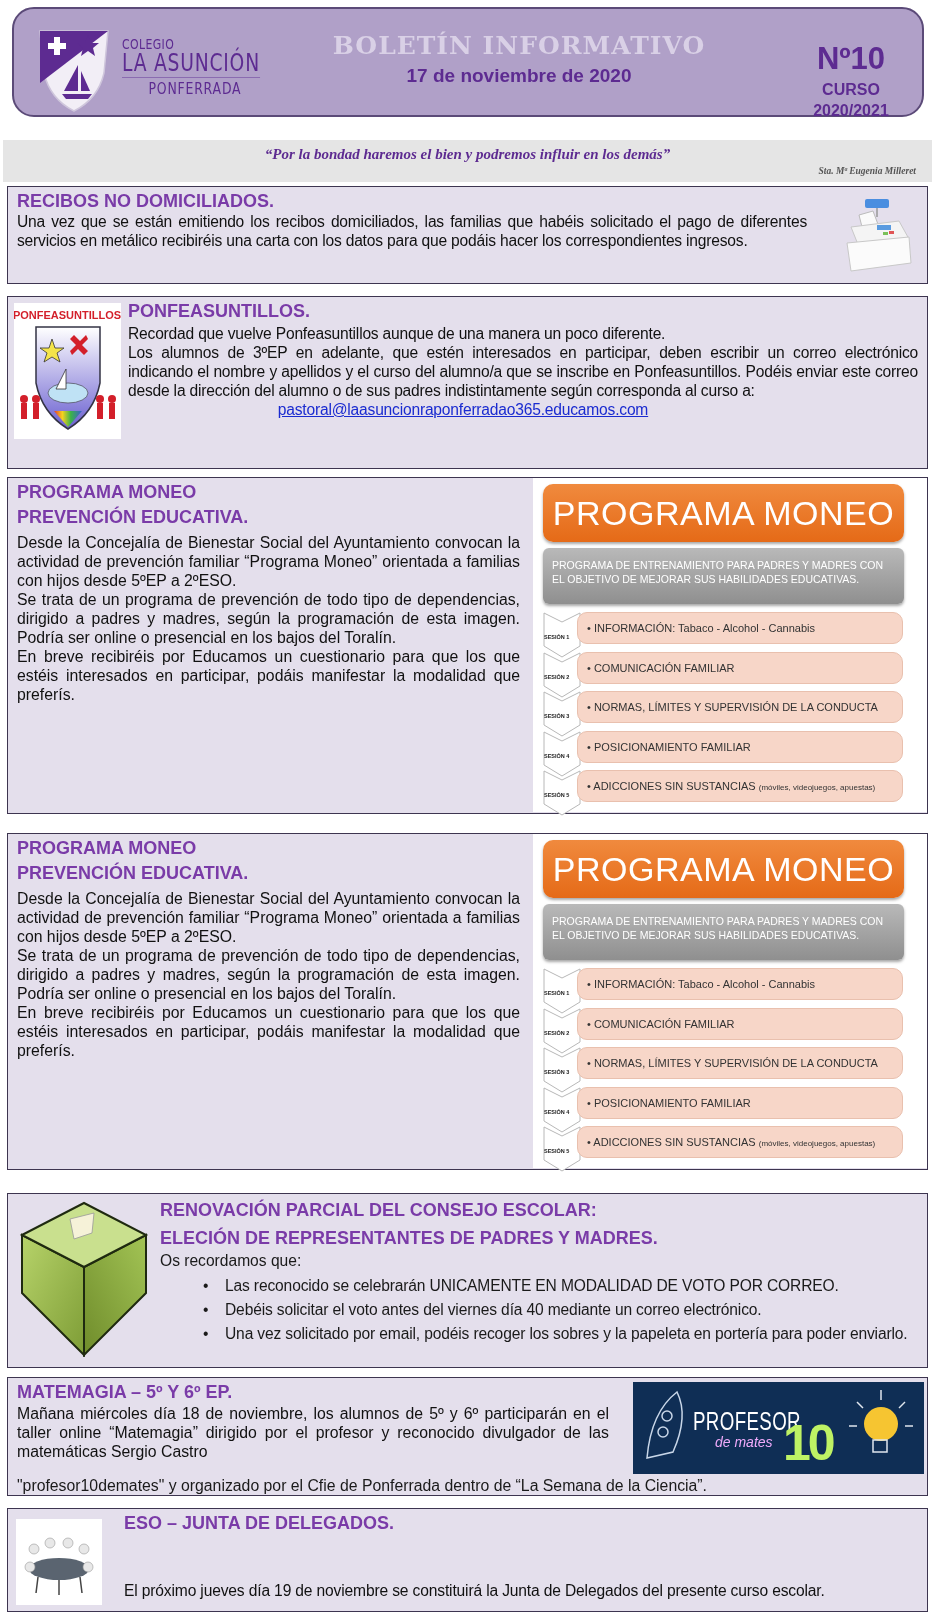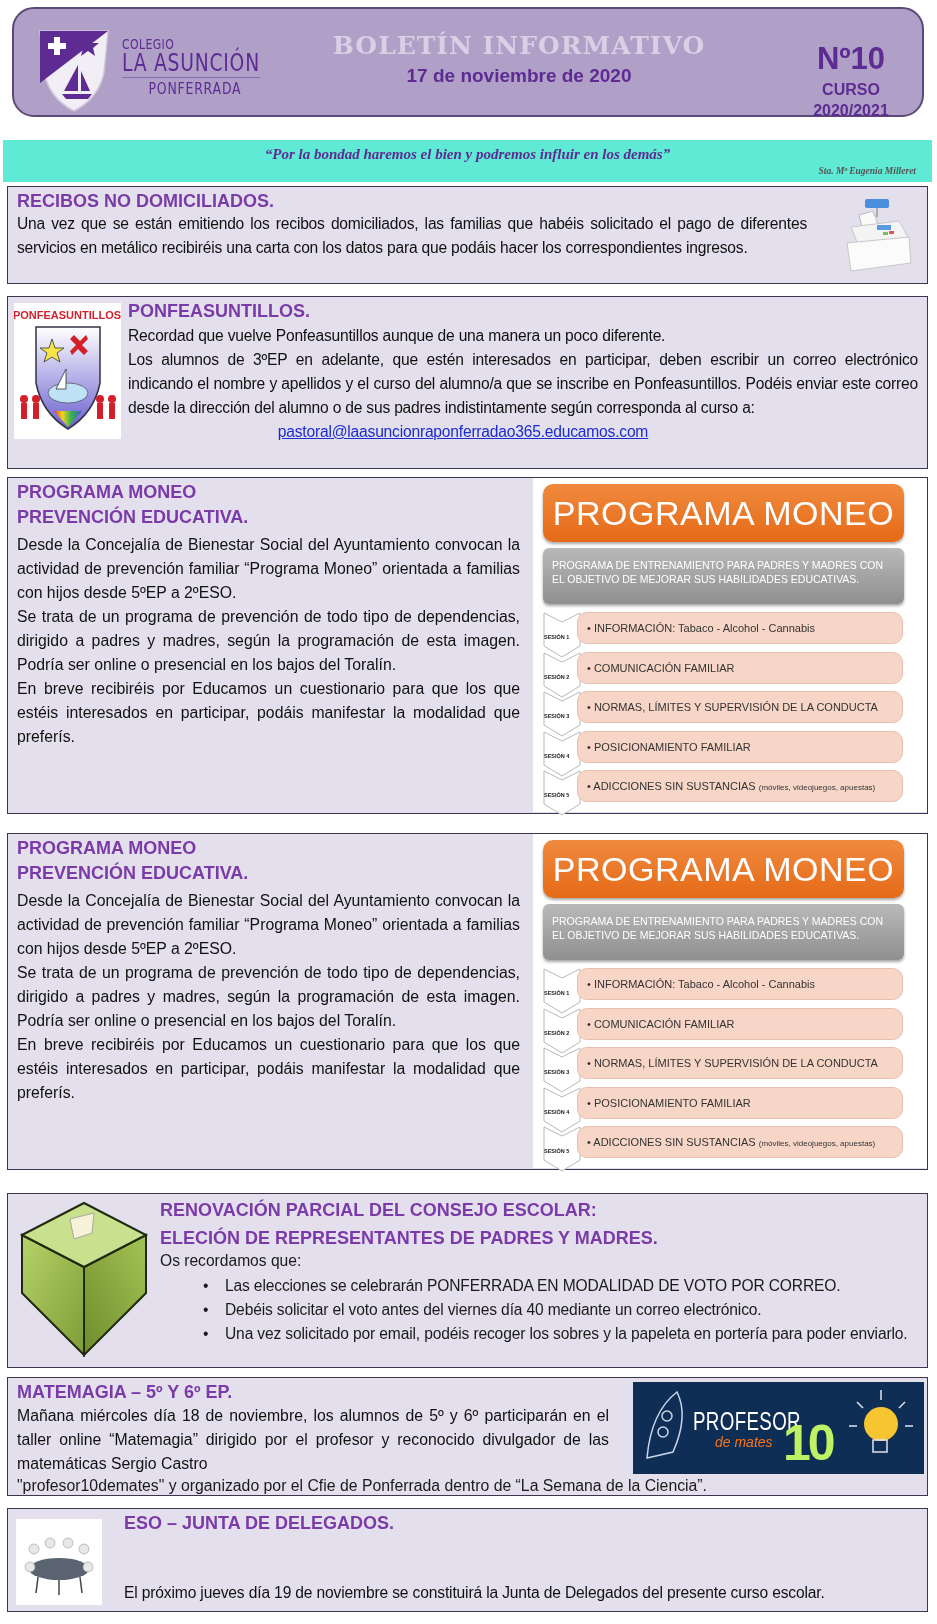--- a/index.html
+++ b/index.html
@@ -19,30 +19,30 @@
   .school-name .l3 { font-size: 16px; letter-spacing: 1px; margin-left: 34px; margin-top: 3px; }
   .bulletin-title { position: absolute; left: 310px; top: 22px; width: 390px; text-align: center;
     font-family: "DejaVu Serif", serif; font-weight: bold; font-size: 25px; color: #d9d0e6; letter-spacing: 1px; }
   .bulletin-date { position: absolute; left: 310px; top: 56px; width: 390px; text-align: center;
     font-weight: bold; font-size: 19px; color: #5d2b91; }
   .issue { position: absolute; right: 26px; top: 34px; width: 90px; text-align: center; color: #5d2b91; font-weight: bold; }
   .issue .num { font-size: 31px; line-height: 1; }
   .issue .curso { font-size: 16px; margin-top: 6px; line-height: 1.3; }
 
   
-  .quote-band { position: absolute; left: 3px; top: 140px; width: 929px; height: 42px; background: #5eead4; }
+  .quote-band { position: absolute; left: 3px; top: 140px; width: 929px; height: 42px; background: #e5e5e5; }
   .quote { position: absolute; left: 0; top: 6px; width: 100%; text-align: center;
     font-family: "Liberation Serif", serif; font-style: italic; font-weight: bold; font-size: 15px; color: #5d2b91; }
   .quote-author { position: absolute; right: 16px; top: 26px; font-family: "Liberation Serif", serif;
     font-style: italic; font-weight: bold; font-size: 9.5px; color: #555; }
 
   
   .section { position: absolute; left: 7px; width: 921px; background: #e4dfec; border: 1.5px solid #3d3550; }
   .section h2 { color: #7a3ba8; font-family: "Liberation Sans", sans-serif; font-weight: bold; font-size: 18px; line-height: 25px; }
-  .body-text { font-size: 16.4px; line-height: 24px; color: #111; text-align: justify; }
+  .body-text { font-size: 16.4px; line-height: 19px; color: #111; text-align: justify; }
   .cond { font-family: "Liberation Sans Narrow", "Liberation Sans", sans-serif; }
 
   
   #sec-recibos { top: 186px; height: 98px; }
   #sec-recibos h2 { position: absolute; left: 9px; top: 2px; font-size: 18px; }
   #sec-recibos .body-text { position: absolute; left: 9px; top: 25px; width: 790px; font-size: 15.6px; letter-spacing: -0.2px; }
   .register-icon { position: absolute; right: 8px; top: 6px; width: 82px; height: 82px; }
 
   
   #sec-ponfe { top: 296px; height: 173px; }
@@ -81,21 +81,21 @@
   #sec-consejo li { position: relative; padding-left: 22px; }
   #sec-consejo li::before { content: "\2022"; position: absolute; left: 0; top: 0; }
 
   
   #sec-mate { top: 1377px; height: 119px; }
   #sec-mate h2 { position: absolute; left: 9px; top: 2px; }
   #sec-mate .body-text { position: absolute; left: 9px; top: 26px; width: 592px; font-size: 15.8px; }
   #sec-mate .last-line { position: absolute; left: 9px; top: 98px; font-size: 15.8px; line-height: 20px; white-space: nowrap; }
   .profe-banner { position: absolute; left: 625px; top: 4px; width: 291px; height: 92px; background: #0f2e55; overflow: hidden; }
   .profe-banner .p1 { position: absolute; left: 60px; top: 24px; color: #fff; font-size: 26px; transform: scaleX(0.72); transform-origin: left top; letter-spacing: 0.5px; }
-  .profe-banner .p2 { position: absolute; left: 82px; top: 52px; color: #f97316; font-size: 14px; font-style: italic; }
+  .profe-banner .p2 { position: absolute; left: 82px; top: 52px; color: #f0abfc; font-size: 14px; font-style: italic; }
   .profe-banner .p3 { position: absolute; left: 150px; top: 32px; color: #bef264; font-size: 50px; font-weight: bold; letter-spacing: -3px; }
 
   
   #sec-eso { top: 1508px; height: 104px; }
   .meeting-icon { position: absolute; left: 8px; top: 10px; width: 86px; height: 86px; background: #fff; }
   #sec-eso h2 { position: absolute; left: 116px; top: 2px; }
   #sec-eso .body-text { position: absolute; left: 116px; top: 28px; width: 796px; font-size: 15.6px; letter-spacing: -0.15px; margin-top: 44px; }
 </style>
 </head>
 <body>
@@ -310,21 +310,21 @@
     <path d="M132 38 L70 70 L70 158 L132 96 Z" fill="url(#gr)" stroke="#1f2a10" stroke-width="2"></path>
     <path d="M8 38 L70 6 L132 38 L70 70 Z" fill="#c9e08e" stroke="#1f2a10" stroke-width="2"></path>
     <path d="M56 22 L80 16 L78 36 L60 42 Z" fill="#f6f2d8" stroke="#999" stroke-width="0.8"></path>
   </svg>
   <h2 class="cond">
     <div>RENOVACIÓN PARCIAL DEL CONSEJO ESCOLAR:</div>
     <div>ELECIÓN DE REPRESENTANTES DE PADRES Y MADRES.</div>
   </h2>
   <div class="lead cond">Os recordamos que:</div>
   <ul class="cond">
-    <li>Las elecciones se celebrarán PONFERRADA EN MODALIDAD DE VOTO POR CORREO.</li>
+    <li>Las reconocido se celebrarán UNICAMENTE EN MODALIDAD DE VOTO POR CORREO.</li>
     <li>Debéis solicitar el voto antes del viernes día 40 mediante un correo electrónico.</li>
     <li>Una vez solicitado por email, podéis recoger los sobres y la papeleta en portería para poder enviarlo.</li>
   </ul>
 </div>
 
 <div class="section" id="sec-mate">
   <h2>MATEMAGIA – 5º Y 6º EP.</h2>
   <div class="body-text">Mañana miércoles día 18 de noviembre, los alumnos de 5º y 6º participarán en el taller online “Matemagia” dirigido por el profesor y reconocido divulgador de las matemáticas Sergio Castro</div>
   <div class="last-line">"profesor10demates" y organizado por el Cfie de Ponferrada dentro de “La Semana de la Ciencia”.</div>
   <div class="profe-banner">

